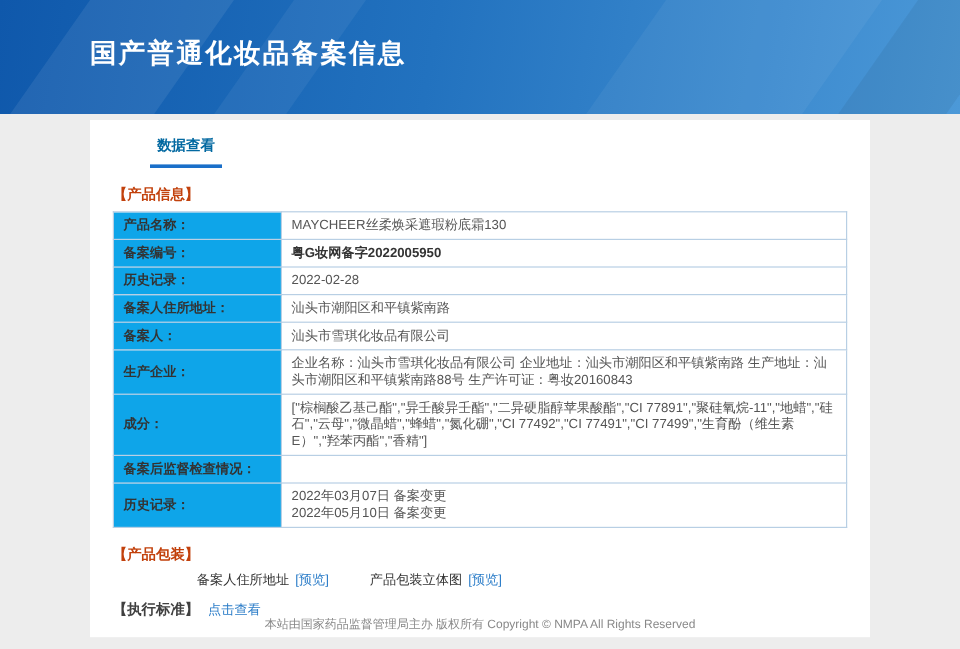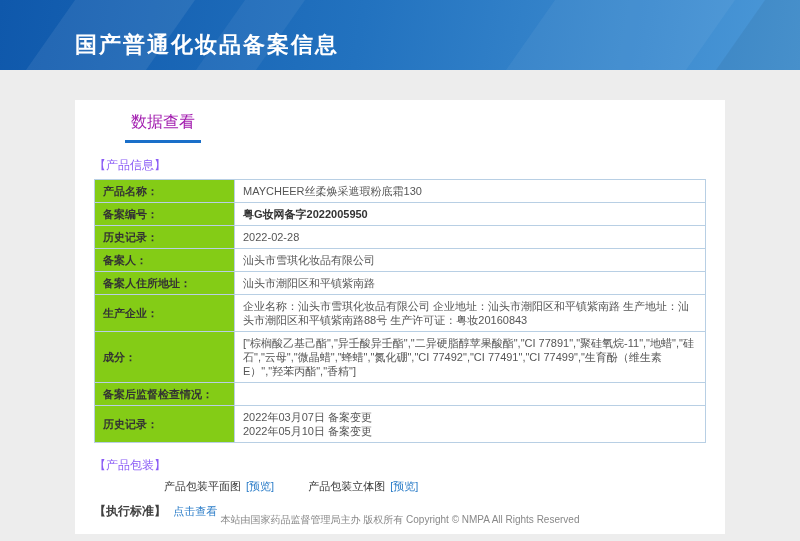--- a/index.html
+++ b/index.html
@@ -7,21 +7,21 @@
   body {
     background:#ededed;
     font-family:"Liberation Sans","DejaVu Sans",sans-serif;
     position:relative;
     overflow:hidden;
   }
 
   
   .banner {
     position:relative;
-    height:70px;
+    height:95px;
     background:linear-gradient(100deg,#0f58ab 0%,#2272bf 45%,#4c99d8 100%);
     overflow:hidden;
     font-family:Liberation Serif, serif;
   }
   .banner .streak {
     position:absolute;
     background:rgba(255,255,255,0.08);
     transform:skewX(-35deg);
     top:-30px;
     height:160px;
@@ -45,33 +45,33 @@
     left:75px; top:100px;
     width:650px;
     min-height:400px;
     background:#ffffff;
     padding-bottom:14px;
   }
 
   .tab-row { padding:12px 0 0 50px; }
   .tab {
     display:inline-block;
-    color:#a21caf;
-    font-size:16px;
-    font-weight:normal;
+    color:#0369a1;
+    font-size:12px;
+    font-weight:bold;
     padding:0 6px 7px 6px;
     border-bottom:3px solid #1a6fc9;
     cursor:pointer;
   }
 
   .section-title {
     margin:14px 19px 5px 19px;
     font-size:12px;
-    font-weight:normal;
-    color:#8b5cf6;
+    font-weight:bold;
+    color:#c2410c;
   }
 
   table.info {
     width:612px;
     margin:0 19px;
     border-collapse:collapse;
     table-layout:fixed;
   }
   .info th, .info td {
     border:1px solid #b8cfe4;
@@ -79,21 +79,21 @@
     line-height:14px;
     padding:4px 8px;
     text-align:left;
     vertical-align:middle;
     height:22px;
   }
   .info th {
     width:140px;
     font-weight:bold;
     color:#333;
-    background:#84cc16;
+    background:#0ea5e9;
   }
   .info td {
     color:#555;
     white-space:pre-line;
     word-break:break-all;
   }
   .info td.bold { font-weight:bold; color:#333;margin-left:38px; }
 
   .pack-line {
     margin:5px 19px 0 19px;
@@ -152,26 +152,26 @@
       </tr>
       <tr>
         <th>备案编号：</th>
         <td class="bold">粤G妆网备字2022005950</td>
       </tr>
       <tr>
         <th>历史记录：</th>
         <td>2022-02-28</td>
       </tr>
       <tr>
+        <th>备案人住所地址：</th>
+        <td>汕头市潮阳区和平镇紫南路</td>
+      </tr>
+      <tr>
         <th>备案人：</th>
         <td>汕头市雪琪化妆品有限公司</td>
-      </tr>
-      <tr>
-        <th>备案人住所地址：</th>
-        <td>汕头市潮阳区和平镇紫南路</td>
       </tr>
       <tr>
         <th>生产企业：</th>
         <td>企业名称：汕头市雪琪化妆品有限公司 企业地址：汕头市潮阳区和平镇紫南路 生产地址：汕头市潮阳区和平镇紫南路88号 生产许可证：粤妆20160843</td>
       </tr>
       <tr>
         <th>成分：</th>
         <td>["棕榈酸乙基己酯","异壬酸异壬酯","二异硬脂醇苹果酸酯","CI 77891","聚硅氧烷-11","地蜡","硅石","云母","微晶蜡","蜂蜡","氮化硼","CI 77492","CI 77491","CI 77499","生育酚（维生素E）","羟苯丙酯","香精"]</td>
       </tr>
       <tr>
@@ -183,21 +183,21 @@
         <td>2022年03月07日 备案变更
 2022年05月10日 备案变更</td>
       </tr>
     </tbody>
   </table>
 
   <div class="section-title">【产品包装】</div>
 
   <div class="pack-line">
     <span class="pack-group">
-      <span class="plabel">产品包装平面图</span>
+      <span class="plabel">备案人住所地址</span>
       <a class="link">[预览]</a>
     </span>
     <span class="pack-group">
       <span class="plabel">产品包装立体图</span>
       <a class="link">[预览]</a>
     </span>
   </div>
 
   <div class="std-line">
     <span class="slabel">【执行标准】</span>

